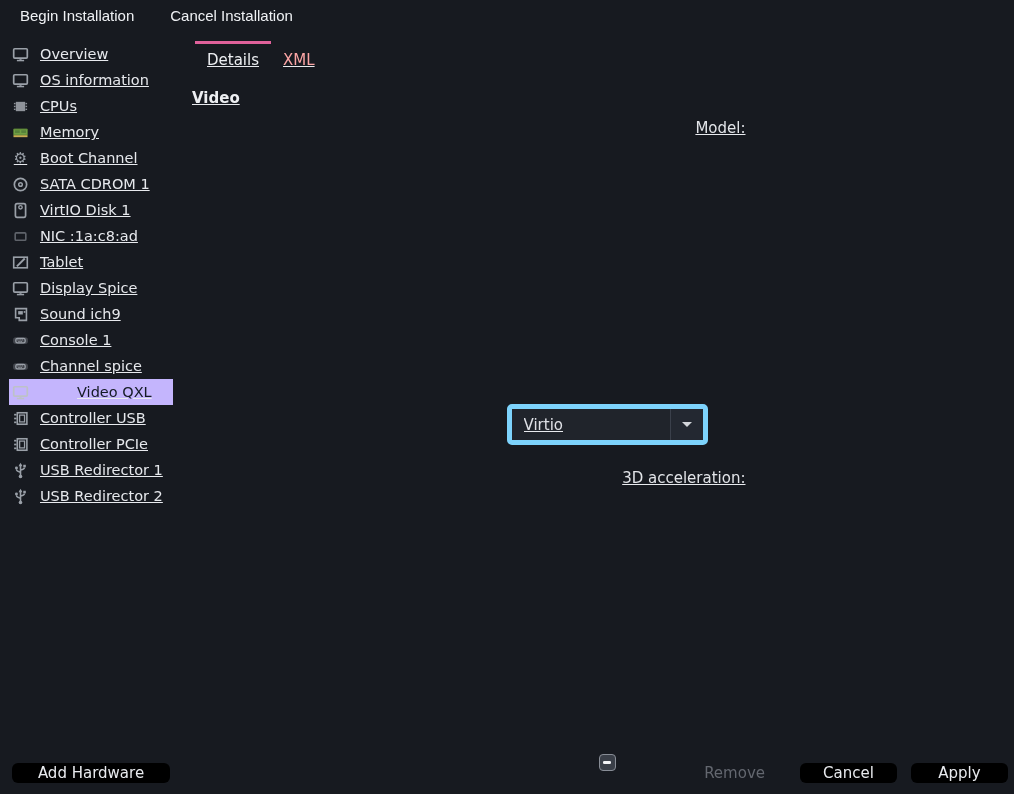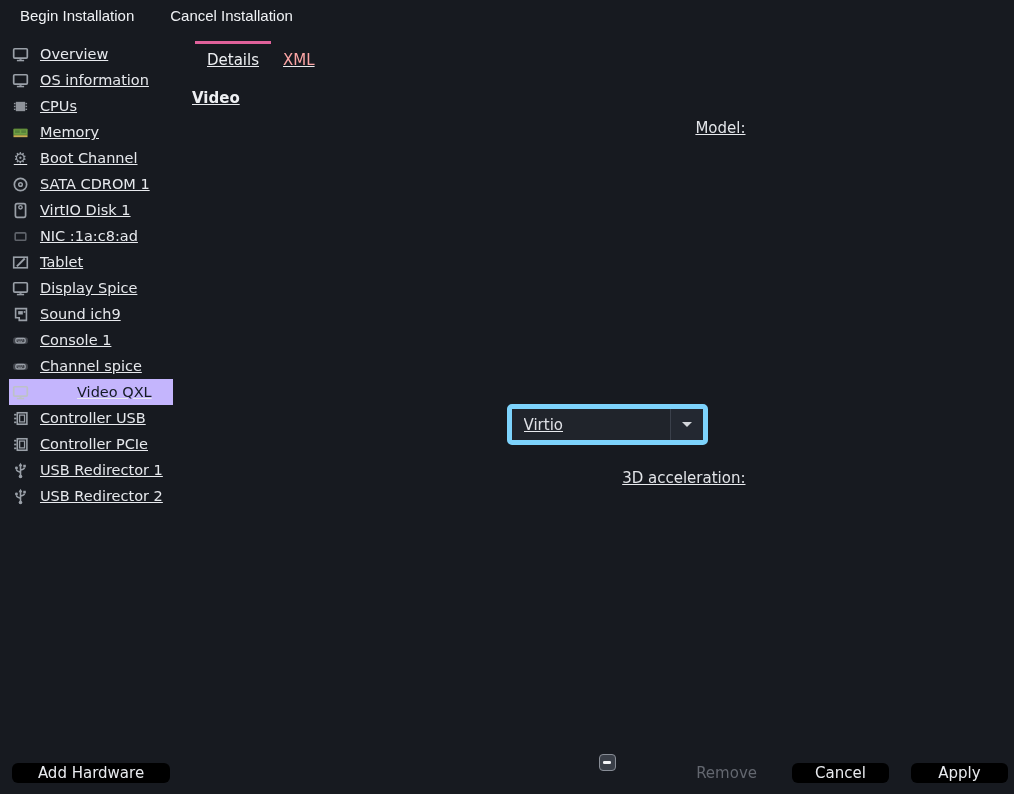--- a/index.html
+++ b/index.html
@@ -83,21 +83,21 @@
     position: absolute; left: 0; right: 0; bottom: 0; height: 42px;
     display: flex; align-items: center;
   }
   .btn {
     height: 20px; border: none; border-radius: 6px; background: #000000; color: #e8eaee;
     font-size: 15px; font-family: inherit; cursor: default;
   }
   .btn-add { margin-left: 12px; width: 158px; }
   .footer-spacer { flex: 1; }
   .link-disabled { color: #63676f; font-size: 15px; margin-right: 35px; }
-  .btn-cancel { width: 97px; margin-right: 22px; }
+  .btn-cancel { width: 97px; margin-right: 14px; }
   .btn-apply { width: 97px; margin-right: 6px; }
 
   .hidden-defs { position: absolute; width: 0; height: 0; overflow: hidden; }
 </style>
 </head>
 <body>
 
 <svg class="hidden-defs" aria-hidden="true">
   <defs>
     <symbol id="i-monitor" viewBox="0 0 16 16">

